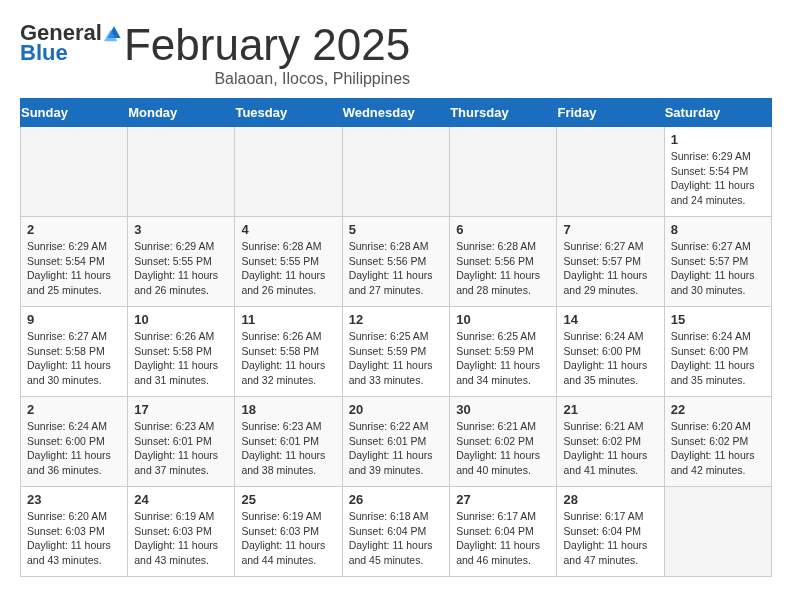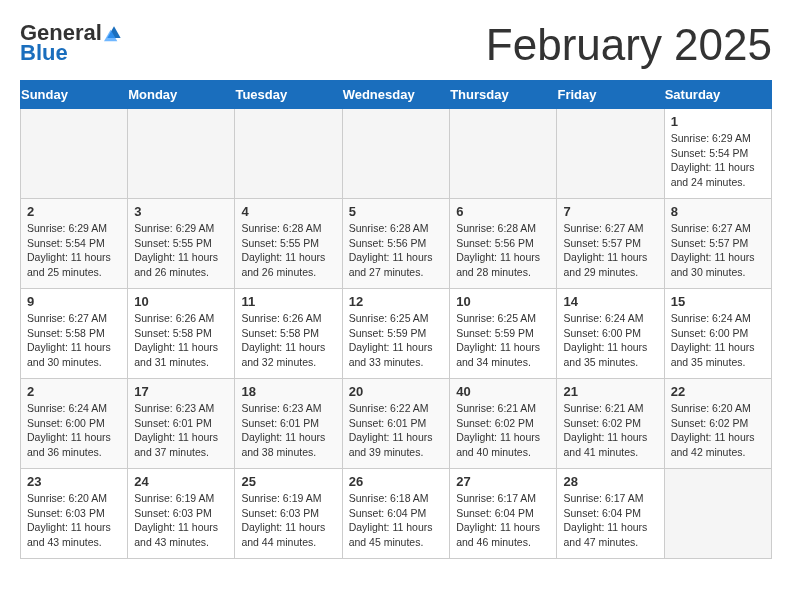--- a/index.html
+++ b/index.html
@@ -5,21 +5,20 @@
     * { box-sizing: border-box; margin: 0; padding: 0; }
     body {
       font-family: Arial, sans-serif;
       background: #fff;
       width: 792px;
       min-height: 612px;
       padding: 20px;
     }
     .header {
       display: flex;
-      justify-content: space-between;
       align-items: flex-start;
       margin-bottom: 10px;
     }
     .logo {
       display: flex;
       flex-direction: column;
       align-items: flex-start;
     }
     .logo-text {
       display: flex;
@@ -101,20 +100,21 @@
       <span class="logo-general">General</span>
       <svg class="logo-icon" viewBox="0 0 24 24">
         <polygon points="4,18 12,4 20,18" fill="#1a6ebd"></polygon>
         <polygon points="0,22 8,8 16,22" fill="#3399ff" opacity="0.7"></polygon>
       </svg>
     </div>
     <span class="logo-blue" style="margin-top:-6px;">Blue</span>
   </div>
   <div class="title-block">
     <div class="month-year">February 2025</div>
+    <div class="location">Balaoan, Ilocos, Philippines</div>
   </div>
 </div>
 
 <table class="calendar">
   <thead>
     <tr>
     <th>Sunday</th>
         <th>Monday</th>
         <th>Tuesday</th>
         <th>Wednesday</th>
@@ -264,21 +264,21 @@
 and 38 minutes.</div>
         </td>
         <td>
           <div class="day-number">20</div>
           <div class="day-info" style="white-space: pre-line;">Sunrise: 6:22 AM
 Sunset: 6:01 PM
 Daylight: 11 hours
 and 39 minutes.</div>
         </td>
         <td>
-          <div class="day-number">40</div>
+          <div class="day-number">30</div>
           <div class="day-info" style="white-space: pre-line;">Sunrise: 6:21 AM
 Sunset: 6:02 PM
 Daylight: 11 hours
 and 40 minutes.</div>
         </td>
         <td>
           <div class="day-number">21</div>
           <div class="day-info" style="white-space: pre-line;">Sunrise: 6:21 AM
 Sunset: 6:02 PM
 Daylight: 11 hours

